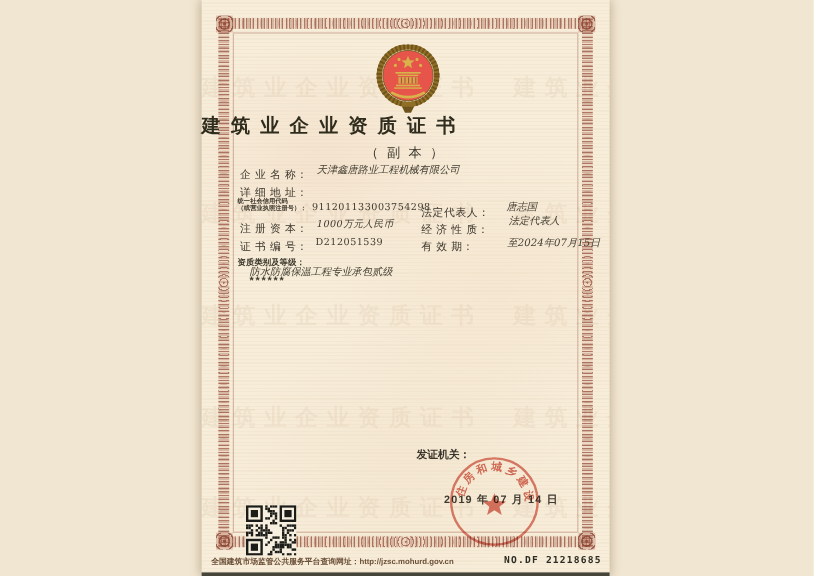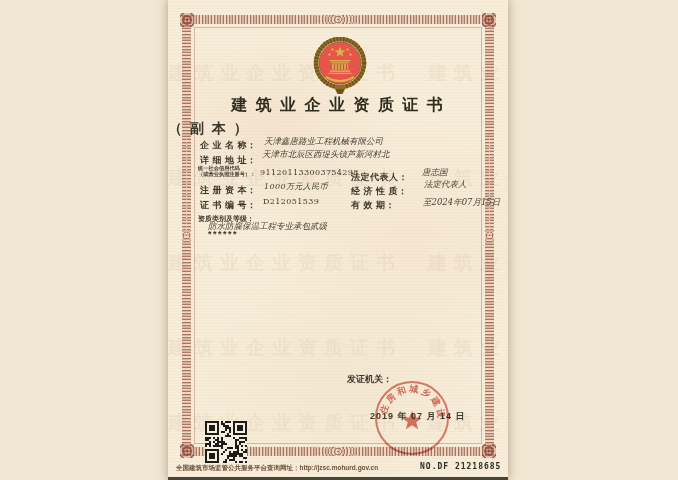--- a/index.html
+++ b/index.html
@@ -35,26 +35,26 @@
       repeating-linear-gradient(0deg, rgba(150,80,60,.40) 0 2px, rgba(214,166,144,.30) 2px 4px);}
   .lace-top{left:14px;top:15px;right:14px;height:9px;}
   .lace-bottom{left:14px;bottom:24px;right:14px;height:9px;}
   .lace-left{left:14px;top:15px;bottom:24px;width:9px;}
   .lace-right{right:14px;top:15px;bottom:24px;width:9px;}
   .lace-corner{position:absolute;width:14px;height:14px;
       background:repeating-radial-gradient(circle at 50% 50%, rgba(140,70,52,.9) 0 1px, rgba(170,100,80,.35) 1.5px 3.5px);
       opacity:.9;}
   .inner-line{position:absolute;left:26px;top:27px;right:26px;bottom:36px;border:1px solid rgba(150,82,62,.35);}
 
-  .title{position:absolute;left:0;top:95px;width:100%;text-align:center;
+  .title{position:absolute;left:0;top:95px;width:100%;text-align:left;
       font-size:16px;font-weight:bold;letter-spacing:2px;color:#2f2c1d;}
-  .subtitle{position:absolute;left:0;top:120px;width:100%;
-      font-size:14px;font-weight:bold;letter-spacing:2px;color:#3a362a;}
-
-  .lbl{position:absolute;font-size:9px;font-weight:bold;color:#3b362b;letter-spacing:.5px;white-space:nowrap;}
+  .subtitle{position:absolute;left:0;top:120px;width:100%;text-align:center;
+      font-size:11px;font-weight:normal;letter-spacing:2px;color:#3a362a;}
+
+  .lbl{position:absolute;font-size:9px;font-weight:normal;color:#3b362b;letter-spacing:.5px;white-space:nowrap;}
   .lbl-sm{position:absolute;font-size:5.5px;font-weight:bold;color:#3b362b;line-height:6px;white-space:nowrap;transform:scale(.95);transform-origin:left top;}
   .val{position:absolute;font-family:"DejaVu Serif",serif;font-style:italic;
       font-size:8.5px;color:#464034;white-space:nowrap;}
   .val-num{position:absolute;font-family:"DejaVu Serif",serif;
       font-size:8px;color:#3f3a2f;letter-spacing:.4px;white-space:nowrap;}
   .grade-lbl{position:absolute;font-size:7px;font-weight:bold;color:#3b362b;white-space:nowrap;}
   .stars{position:absolute;font-size:9px;font-weight:bold;color:#3b362b;letter-spacing:1.5px;}
 
   .issuer{position:absolute;left:179px;top:373px;font-size:9px;font-weight:bold;color:#3b362b;}
   .issue-date{position:absolute;left:202px;top:410px;font-size:9px;font-weight:bold;color:#3f3a2f;letter-spacing:1px;white-space:nowrap;}
@@ -119,21 +119,20 @@
     </svg>
   </div>
 
   <div class="title">建 筑 业 企 业 资 质 证 书</div>
   <div class="subtitle">（ 副 本 ）</div>
 
   <div class="lbl" style="left:32px;top:139px">企 业 名 称：</div>
   <div class="val" style="left:96px;top:136px">天津鑫唐路业工程机械有限公司</div>
 
   <div class="lbl" style="left:32px;top:154px">详 细 地 址：</div>
-  <div class="val" style="left:94px;top:149px">天津市北辰区西堤头镇芦新河村北</div>
 
   <div class="lbl-sm" style="left:30px;top:165px">统一社会信用代码</div>
   <div class="lbl-sm" style="left:30px;top:171px">（或营业执照注册号）：</div>
   <div class="val-num" style="left:92px;top:168px">911201133003754298</div>
   <div class="lbl" style="left:183px;top:171px">法定代表人：</div>
   <div class="val" style="left:254px;top:167px">唐志国</div>
 
   <div class="lbl" style="left:32px;top:184px">注 册 资 本：</div>
   <div class="val-num" style="left:96px;top:181px;font-style:italic">1000万元人民币</div>
   <div class="lbl" style="left:183px;top:185px">经 济 性 质：</div>

